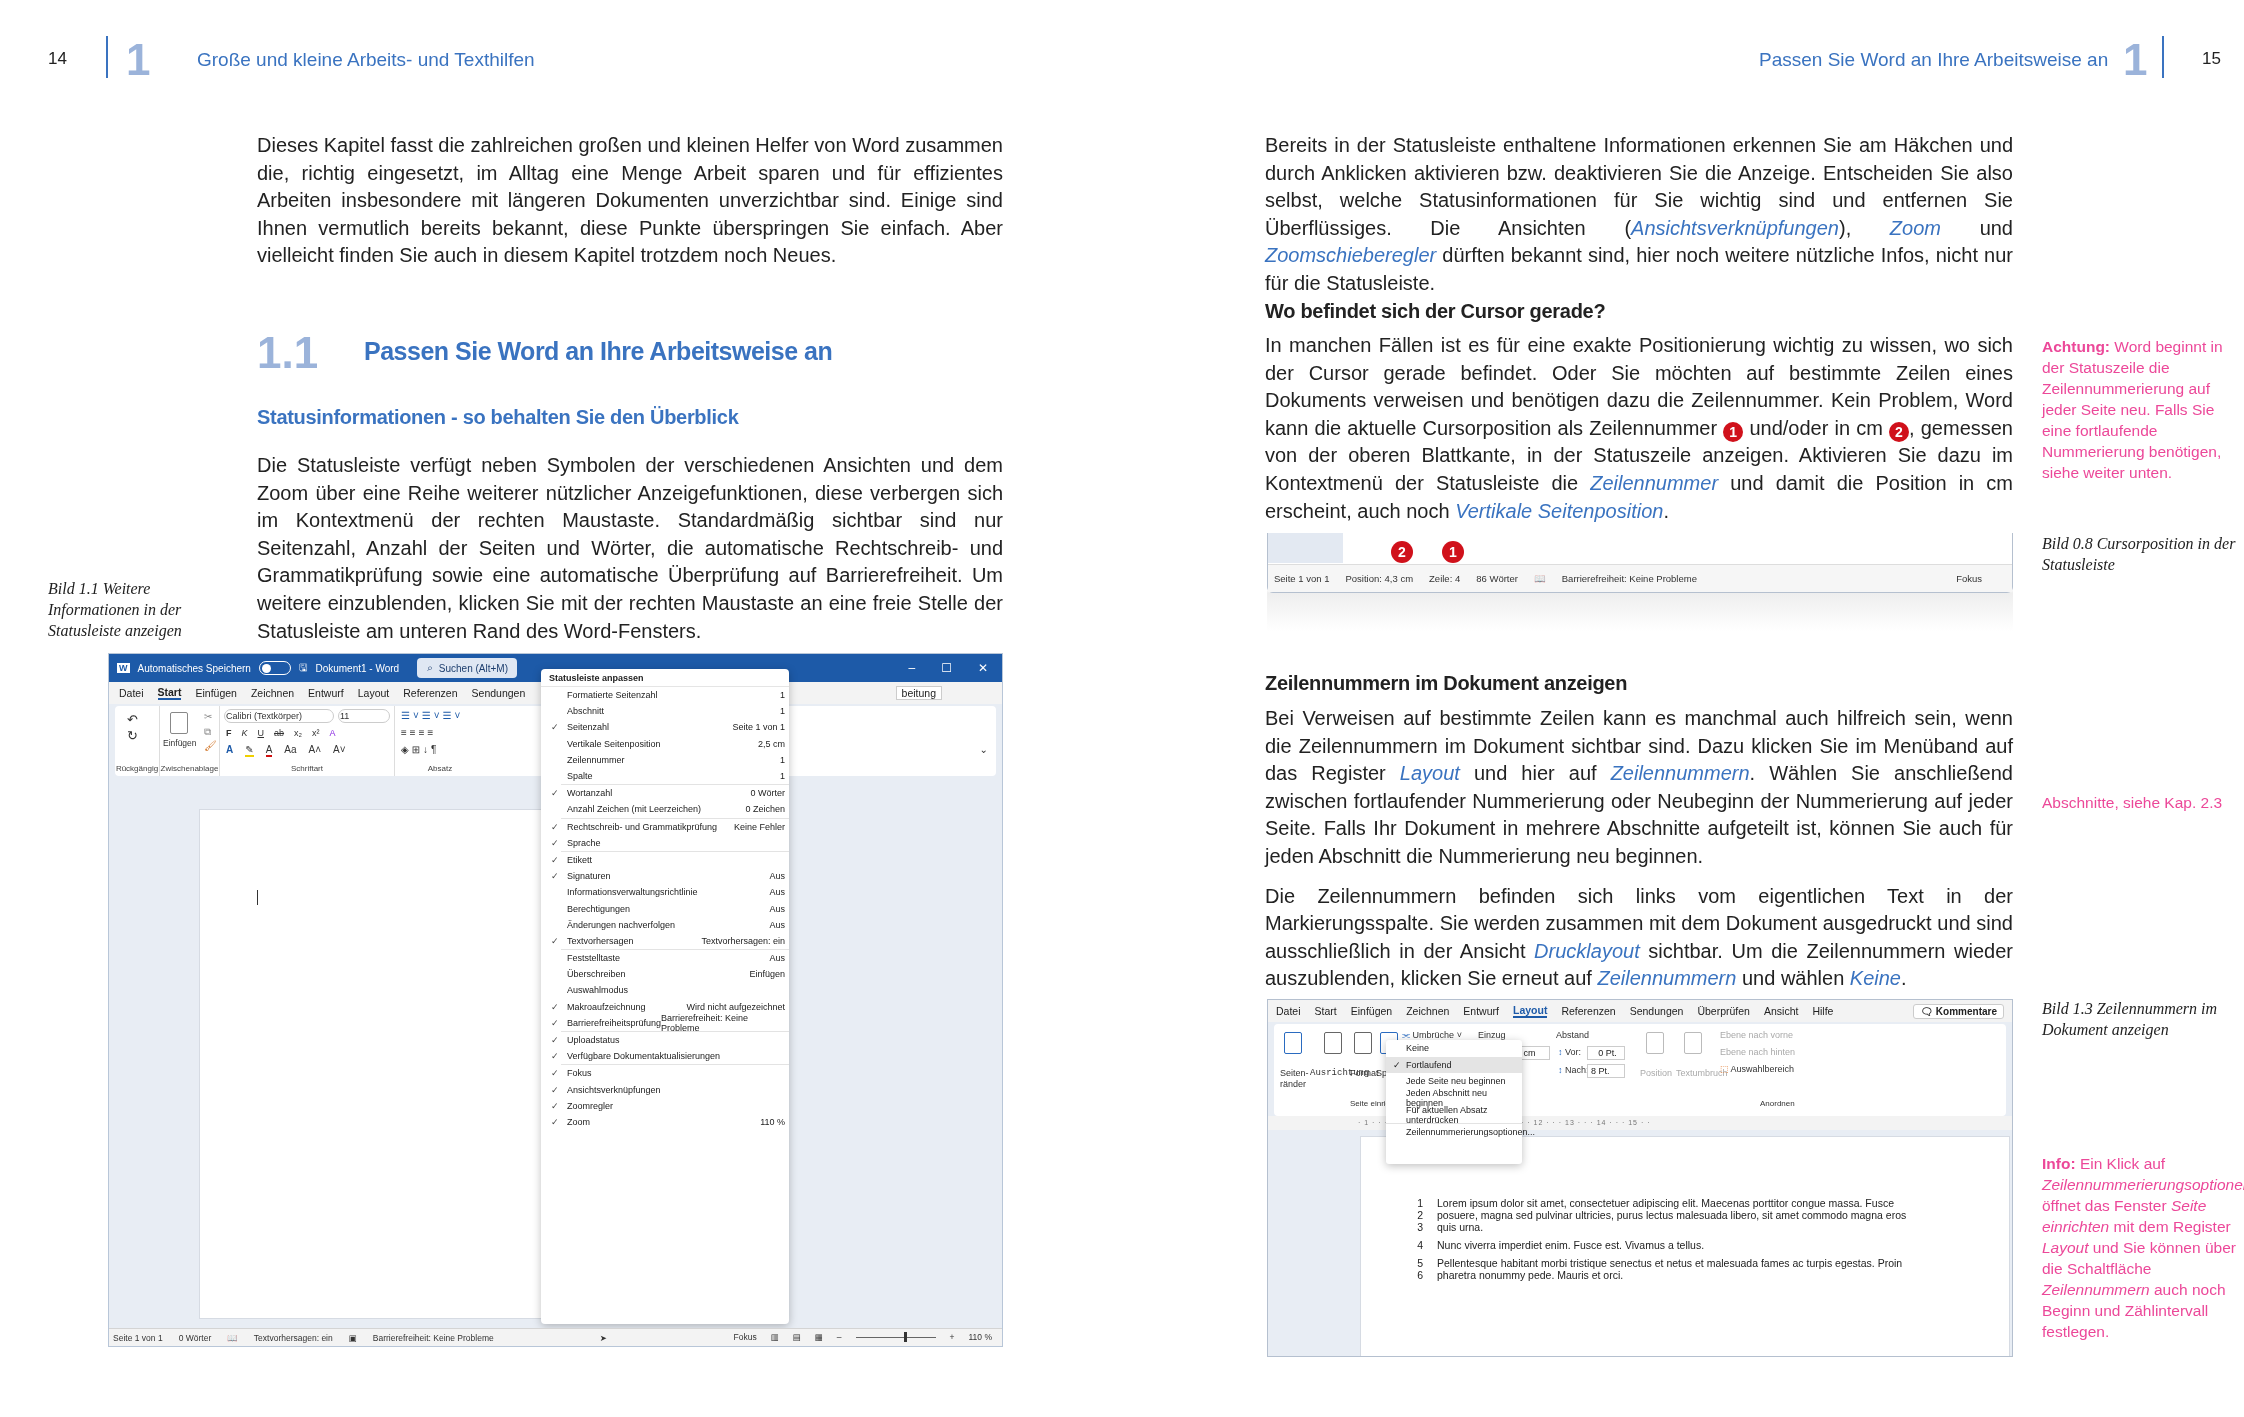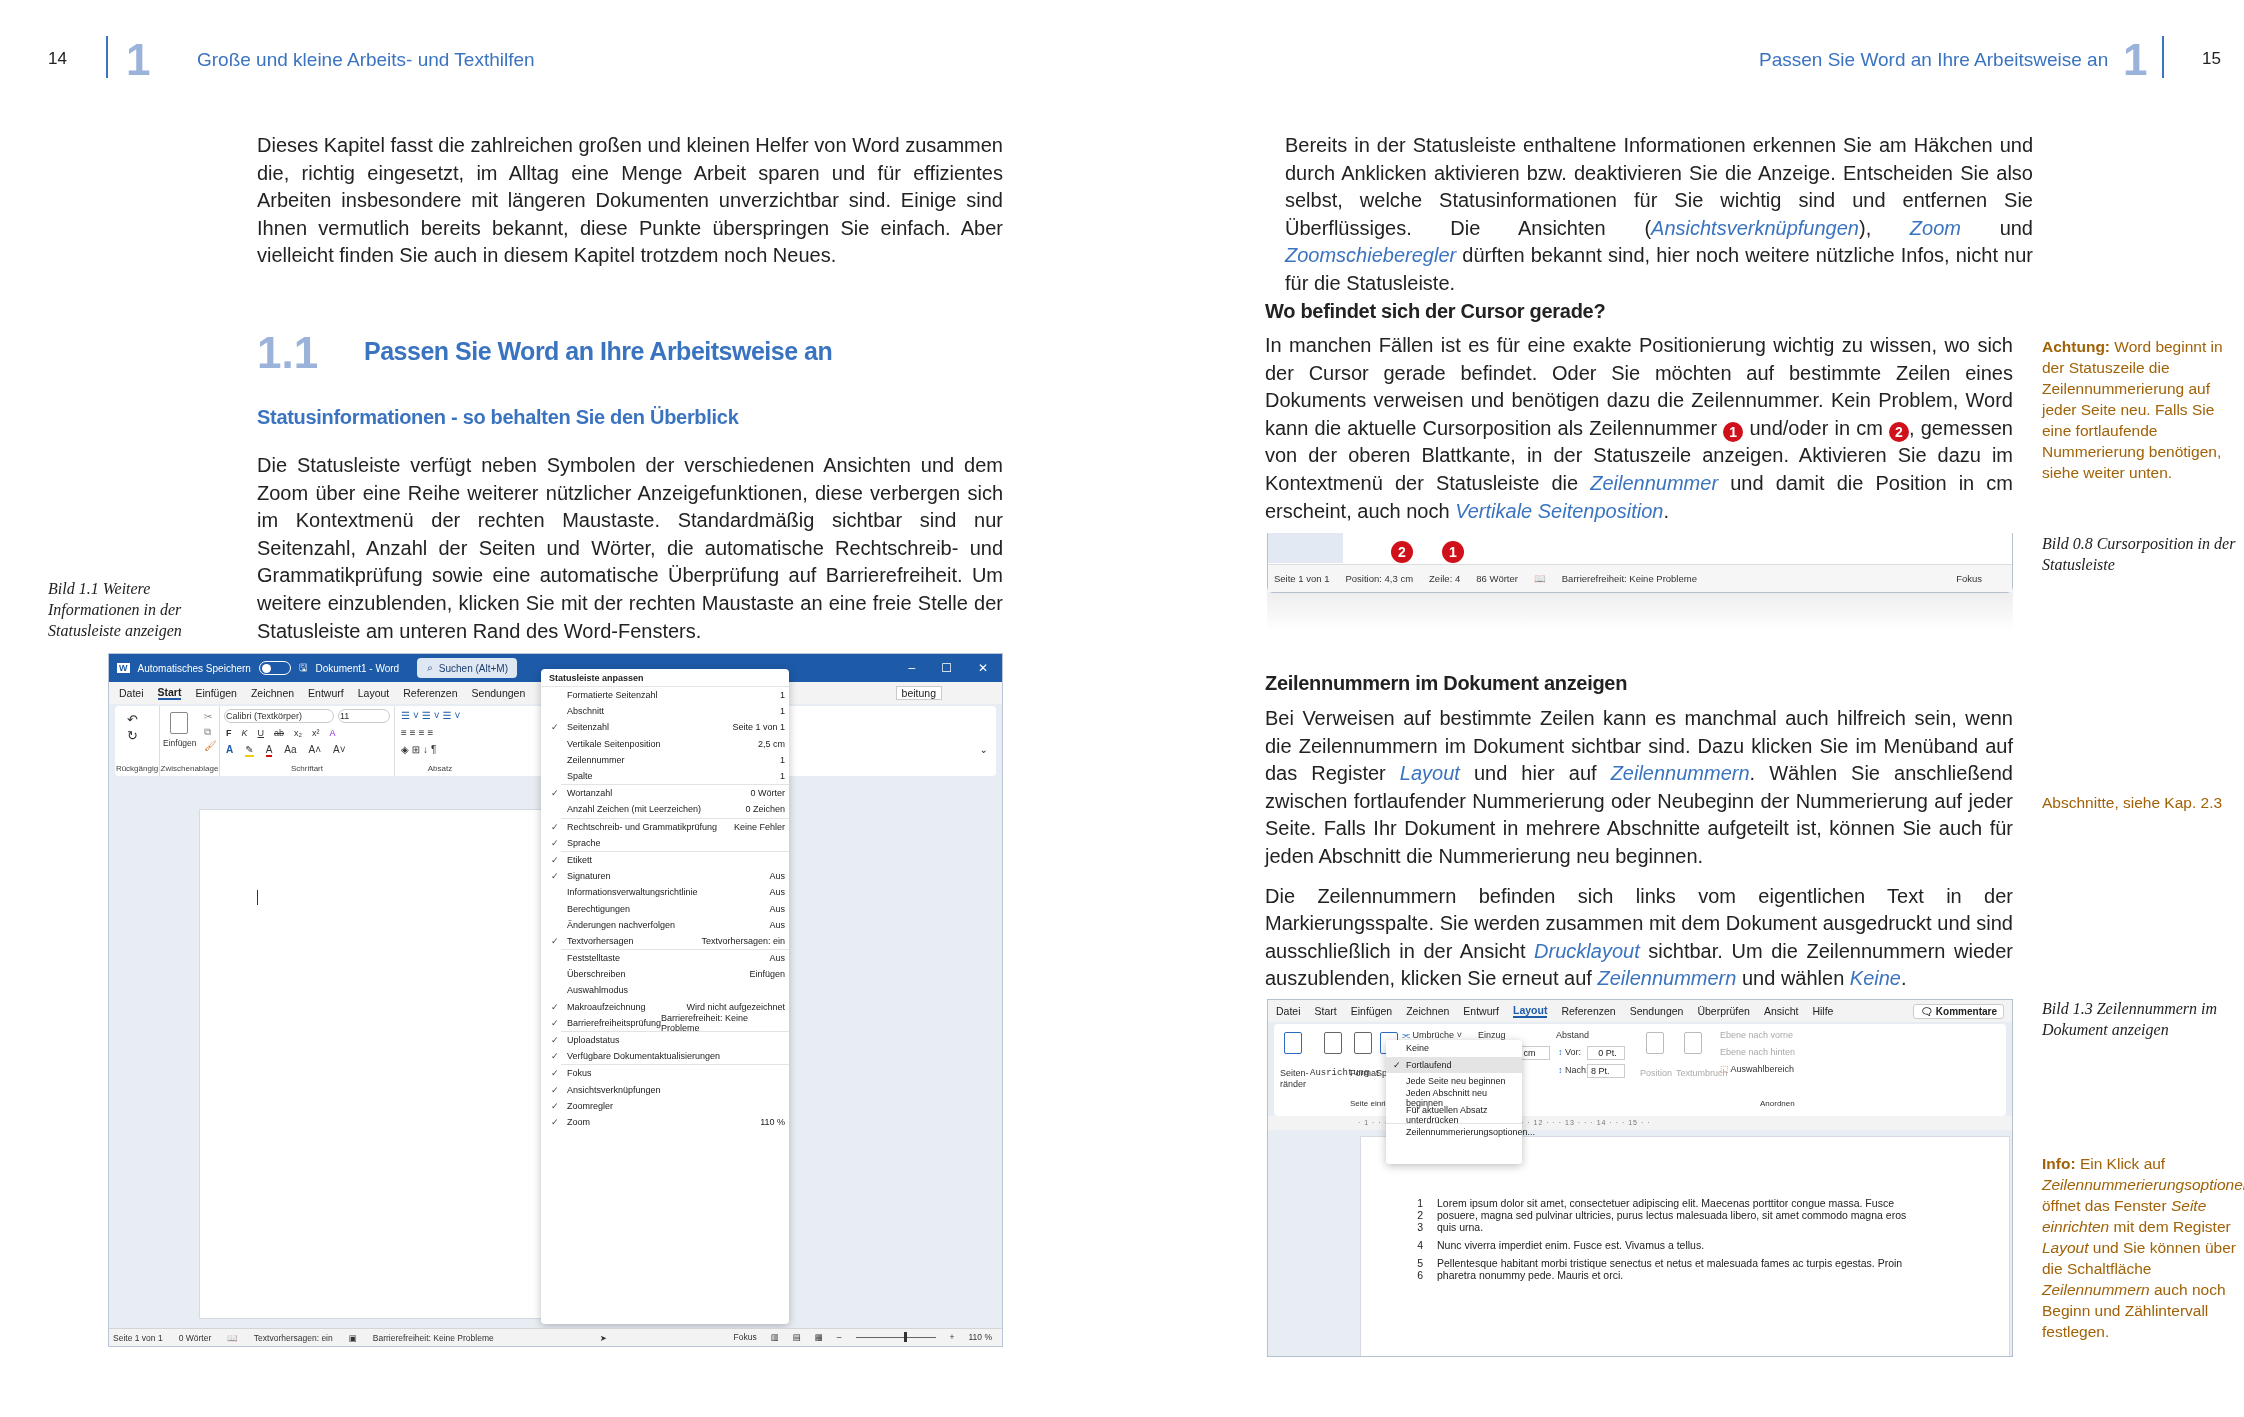--- a/index.html
+++ b/index.html
@@ -11,21 +11,21 @@
   .hdr-chap { font-size: 44px; font-weight: bold; color: #9bb3da; line-height: 1; }
   .hdr-title { font-size: 19px; color: #3a73c0; }
   .body-text { font-size: 20px; line-height: 27.6px; text-align: justify; color: #222; }
   .body-text p { margin-bottom: 12px; }
   .body-text i { color: #3a73c0; }
   .sec-num { font-size: 44px; font-weight: bold; color: #9bb3da; }
   .sec-title { font-size: 25px; font-weight: bold; color: #3a73c0; letter-spacing: -0.5px; }
   .subhead { font-size: 20px; font-weight: bold; color: #3a73c0; letter-spacing: -0.3px; }
   .subhead-dark { font-size: 20px; font-weight: bold; color: #222; letter-spacing: -0.3px; }
   .caption { font-family: "Liberation Serif", serif; font-style: italic; font-size: 16px; line-height: 21px; color: #222; }
-  .note { font-size: 15.5px; line-height: 21px; color: #a16207; }
+  .note { font-size: 15.5px; line-height: 21px; color: #ec4899; }
   .note b { font-weight: bold; }
   .callout { display: inline-block; width: 20px; height: 20px; border-radius: 50%; background: #d0111b; color: #fff; font-weight: bold; font-size: 14px; text-align: center; line-height: 20px; vertical-align: -2px; }
 
   
   .win { left: 108px; top: 653px; width: 895px; height: 694px; border: 1px solid #b8c6d8; background: #e8edf4; overflow: hidden; }
   .win-title { height: 28px; background: #1d5aa8; display: flex; align-items: center; color: #fff; font-size: 10px; padding-left: 8px; gap: 8px; }
   .toggle { width: 32px; height: 14px; border: 1.5px solid #fff; border-radius: 8px; position: relative; }
   .toggle::before { content: ""; position: absolute; left: 2px; top: 1.5px; width: 9px; height: 9px; border-radius: 50%; background: #fff; }
   .search { margin-left: 10px; width: 100px; height: 20px; background: #dfe7f3; border-radius: 4px; color: #1d3e6e; font-size: 10px; display: flex; align-items: center; padding-left: 10px; gap: 6px; }
   .win-ctrls { margin-left: auto; display: flex; gap: 26px; padding-right: 14px; font-size: 12px; }
@@ -329,21 +329,21 @@
       <span>110 %</span>
     </div>
   </div>
 </div>
 
 <div class="abs hdr-title" style="left:1759px;top:49px;">Passen Sie Word an Ihre Arbeitsweise an</div>
 <div class="abs hdr-chap" style="left:2123px;top:38px;">1</div>
 <div class="abs hdr-bar" style="left:2162px;top:36px;"></div>
 <div class="abs hdr-num" style="left:2202px;top:49px;">15</div>
 
-<div class="abs body-text" style="left:1265px;top:132px;width:748px;margin-left:20px;">
+<div class="abs body-text" style="left:1265px;top:132px;width:748px;">
   <p>
     <span>Bereits in der Statusleiste enthaltene Informationen erkennen Sie am Häkchen und durch Anklicken aktivieren bzw. deaktivieren Sie die Anzeige. Entscheiden Sie also selbst, welche Statusinformationen für Sie wichtig sind und entfernen Sie Überflüssiges. Die Ansichten (</span><i>Ansichtsverknüpfungen</i><span>), </span><i>Zoom</i><span> und </span><i>Zoomschieberegler</i><span> dürften bekannt sind, hier noch weitere nützliche Infos, nicht nur für die Statusleiste.</span>
   </p>
 </div>
 
 <div class="abs subhead-dark" style="left:1265px;top:300px;">Wo befindet sich der Cursor gerade?</div>
 
 <div class="abs body-text" style="left:1265px;top:332px;width:748px;">
   <p>
     <span>In manchen Fällen ist es für eine exakte Positionierung wichtig zu wissen, wo sich der Cursor gerade befindet. Oder Sie möchten auf bestimmte Zeilen eines Dokuments verweisen und benötigen dazu die Zeilennummer. Kein Problem, Word kann die aktuelle Cursorposition als Zeilennummer </span><span class="callout">1</span><span> und/oder in cm </span><span class="callout">2</span><span>, gemessen von der oberen Blattkante, in der Statuszeile anzeigen. Aktivieren Sie dazu im Kontextmenü der Statusleiste die </span><i>Zeilennummer</i><span> und damit die Position in cm erscheint, auch noch </span><i>Vertikale Seitenposition</i><span>.</span>

